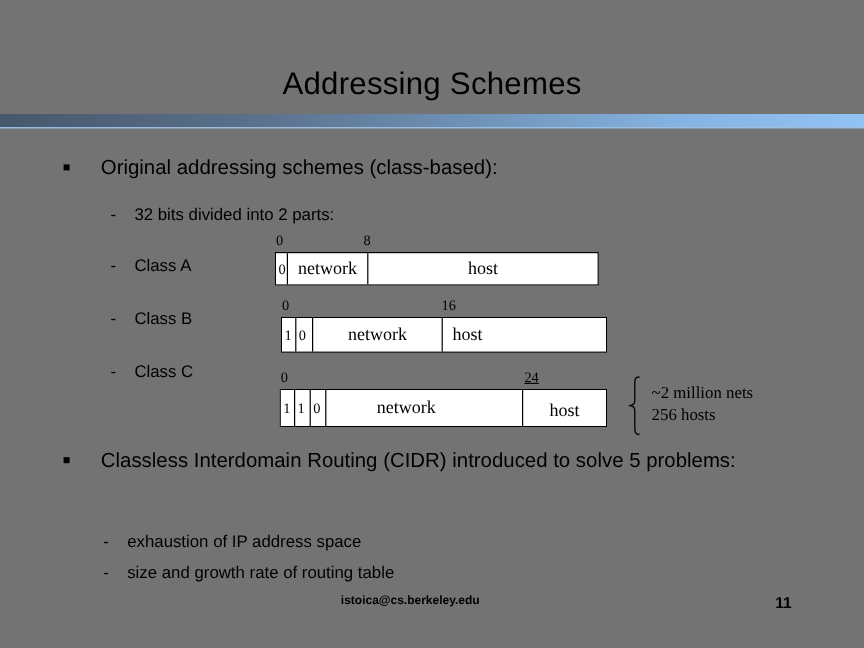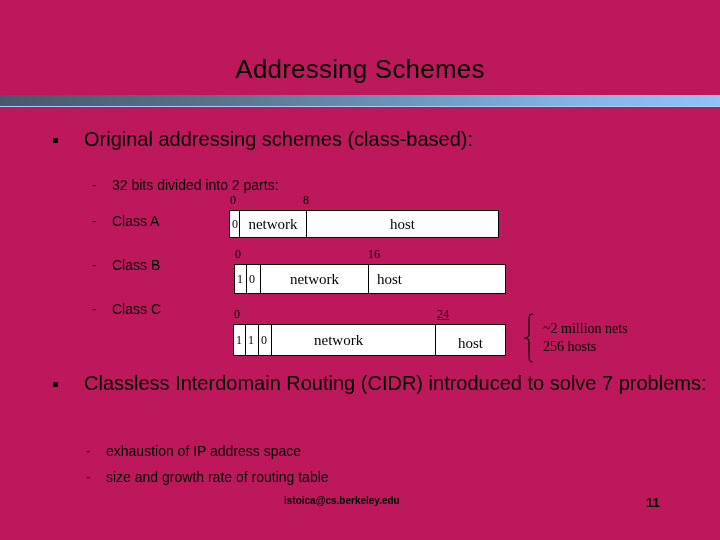--- a/index.html
+++ b/index.html
@@ -13,21 +13,21 @@
     font-family: "Liberation Sans", sans-serif;
     overflow: hidden;
     position: relative;
   }
 
   #slide {
     position: absolute;
     left: 0; top: 0;
     width: 720px;
     height: 540px;
-    background: #be185d;
+    background: #737373;
   }
 
   
   #slide-title {
     position: absolute;
     left: 0;
     top: 53px;
     width: 720px;
     text-align: center;
     font-size: 26px;
@@ -51,21 +51,21 @@
     left: 0;
     top: 106px;
     width: 720px;
     height: 1px;
     background: #a8cef7;
   }
 
   
   .lvl1 {
     position: absolute;
-    font-size: 20px;
+    font-size: 17px;
     line-height: 23px;
     color: #000000;
     white-space: nowrap;
   }
   .lvl1 .sq {
     display: inline-block;
     width: 5px;
     height: 5px;
     background: #000;
     vertical-align: 3px;
@@ -84,21 +84,21 @@
     margin-right: 13px;
     color: #000;
   }
 
   #b1 { left: 53px;  top: 128px; }
   #b1-wrap { position: absolute; left: 84px; top: 128px; }
 
   #b2 { left: 53px;  top: 372px; width: 560px; white-space: normal; }
   #b2-wrap { position: absolute; left: 84px; top: 372px; width: 530px; }
 
-  #s1 { left: 92px;  top: 169px; margin-top: 7px; }
+  #s1 { left: 92px;  top: 169px; }
   #s2 { left: 92px;  top: 212px; }
   #s3 { left: 92px;  top: 256px; }
   #s4 { left: 92px;  top: 300px; }
   #s5 { left: 86px;  top: 442px; }
   #s6 { left: 86px;  top: 468px; }
   .boxrow {
     position: absolute;
     display: flex;
     border: 1px solid #000;
     box-sizing: border-box;
@@ -250,21 +250,21 @@
 
   <svg id="brace" viewBox="0 0 14 50">
     <path d="M12 1 C8 1 8 3 8 8 L8 21 C8 24 6 25 3 25 C6 25 8 26 8 29 L8 42 C8 47 8 49 12 49" fill="none" stroke="#000" stroke-width="1.1"></path>
   </svg>
   <div id="annot">
     <div>~2 million nets</div>
     <div>256 hosts</div>
   </div>
 
   <div class="lvl1" id="b2"><span class="sq"></span></div>
-  <div class="lvl1" id="b2-wrap">Classless Interdomain Routing (CIDR) introduced to solve 7 problems:</div>
+  <div class="lvl1" id="b2-wrap">Classless Interdomain Routing (CIDR) introduced to solve 5 problems:</div>
 
   <div class="lvl2" id="s6">
     <span class="dash">-</span><span>size and growth rate of routing table</span>
   </div>
   <div class="lvl2" id="s5">
     <span class="dash">-</span><span>exhaustion of IP address space</span>
   </div>
 
   <div id="footer-email">istoica@cs.berkeley.edu</div>
   <div id="footer-page">11</div>

